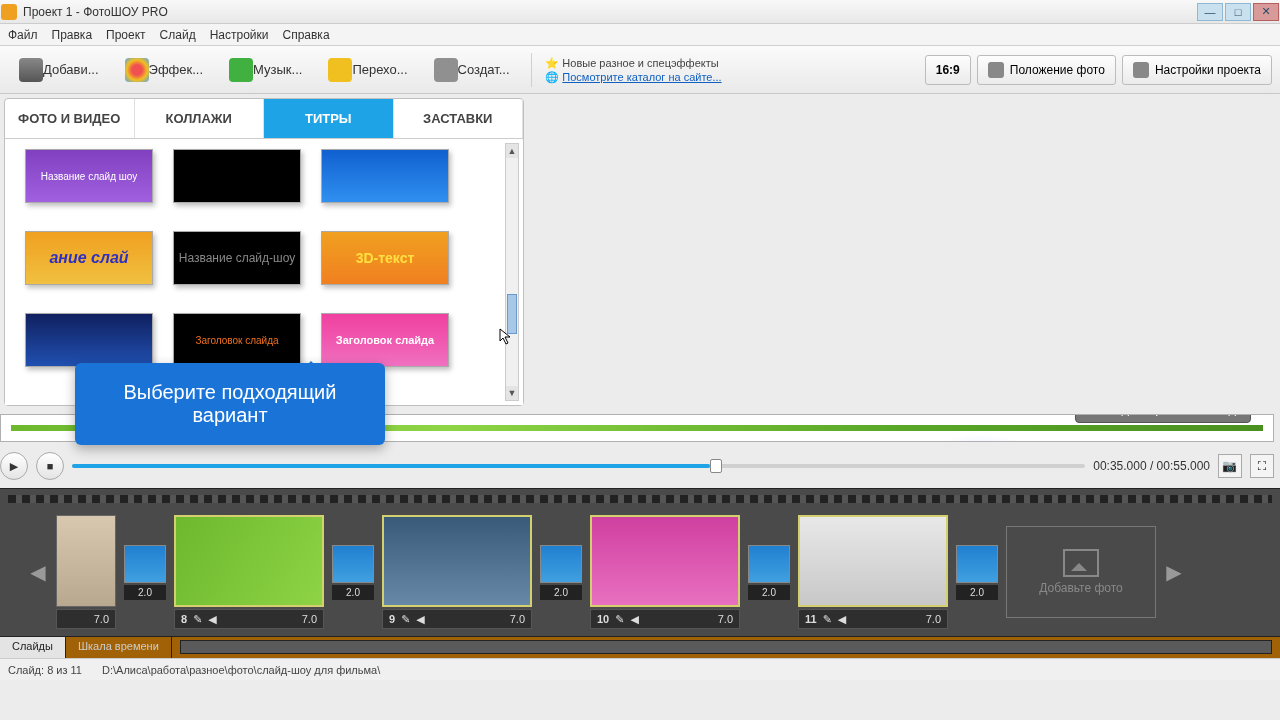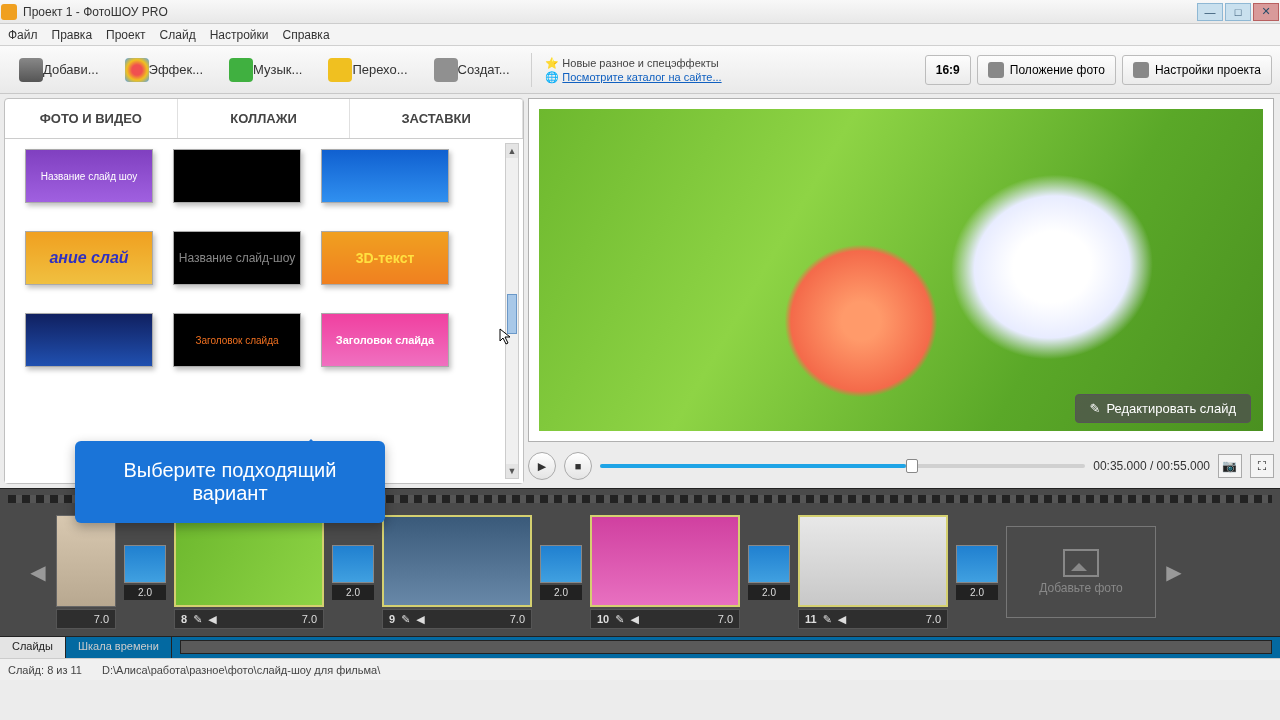--- a/index.html
+++ b/index.html
@@ -22,21 +22,21 @@
 .tbtn { display:flex; align-items:center; height:38px; padding:0 10px; margin-right:4px; border:1px solid transparent; border-radius:3px; cursor:pointer; font-size:13px; color:#333; }
 .tbtn .ico { width:24px; height:24px; border-radius:4px; }
 .sep { width:1px; height:34px; background:#d0d0d0; margin:0 6px; }
 .toolbar .notices { font-size:11px; color:#444; margin-left:8px; line-height:14px; }
 .toolbar .notices a { color:#1060c0; text-decoration:underline; }
 .toolbar .right { margin-left:auto; display:flex; gap:6px; align-items:center; }
 .toolbar .right .chip { height:30px; border:1px solid #bcbcbc; border-radius:3px; background:linear-gradient(#fdfdfd,#ebebeb); display:flex; align-items:center; padding:0 10px; gap:6px; font-size:12px; cursor:pointer; }
 .chip .cico { width:16px; height:16px; background:#888; border-radius:3px; }
 
 
-.main { display:flex; height:calc(720px - 24px - 22px - 48px - 210px - 22px); }
+.main { display:flex; height:calc(720px - 24px - 22px - 48px - 210px - 22px);flex-direction:column; }
 .leftpanel { width:520px; background:#fff; border:1px solid #c0c0c0; margin:4px; border-radius:4px; display:flex; flex-direction:column; position:relative; }
 .rightpanel { flex:1; margin:4px 6px 4px 0; display:flex; flex-direction:column; }
 
 
 .subtabs { display:flex; height:40px; border-bottom:1px solid #ccc; }
 .subtabs .tab { flex:1; display:flex; align-items:center; justify-content:center; font-size:13px; font-weight:bold; color:#444; cursor:pointer; border-right:1px solid #e0e0e0; }
 .subtabs .tab.active { background:#1ea4e6; color:#fff; }
 
 
 .thumbgrid { flex:1; overflow:hidden; position:relative; padding:10px 20px; background:#fff; }
@@ -82,21 +82,21 @@
 .trans-chip .timg { width:42px; height:38px; background:linear-gradient(#2080d0,#40a0e0); border:1px solid #888; }
 .trans-chip .tdur { background:#222; color:#ddd; font-size:10px; padding:2px 0; margin-top:2px; }
 .add-ph { border:1px solid #777; width:150px; height:92px; display:flex; flex-direction:column; align-items:center; justify-content:center; color:#888; gap:4px; }
 .add-ph .phic { width:36px; height:28px; border:2px solid #888; position:relative; }
 .add-ph .phic::after { content:""; position:absolute; left:6px; bottom:4px; border:8px solid transparent; border-bottom-color:#888; }
 .nav-arrow { width:20px; height:92px; display:flex; align-items:center; justify-content:center; color:#999; font-size:20px; cursor:pointer; }
 
 .audio-hint { text-align:center; color:#ccc; font-size:12px; margin-top:12px; display:flex; align-items:center; justify-content:center; gap:6px; }
 .audio-hint .aic { width:14px; height:14px; background:#3a9a3a; border-radius:50%; }
 
-.tl-tabs { position:absolute; left:0; bottom:0; display:flex; background:#0369a1; border-top:1px solid #222; width:100%; height:22px; }
+.tl-tabs { position:absolute; left:0; bottom:0; display:flex; background:#a16207; border-top:1px solid #222; width:100%; height:22px; }
 .tl-tabs .ttab { padding:3px 12px; color:#ccc; font-size:11px; border-right:1px solid #222; cursor:pointer; }
 .tl-tabs .ttab.active { background:#e4e4e4; color:#222; }
 .tl-tabs .hscroll { flex:1; margin:3px 8px; height:14px; background:#5a5a5a; border:1px solid #222; }
 
 
 .statusbar { height:22px; background:#f0f0f0; border-top:1px solid #ccc; display:flex; align-items:center; font-size:11px; color:#444; padding:0 8px; gap:20px; }
 
 
 .cursor { position:absolute; width:14px; height:18px; pointer-events:none; z-index:200; }
 .cursor svg { width:100%; height:100%; }
@@ -171,20 +171,21 @@
       </div>
   </div>
 </div>
 
 <div class="main">
 
   <div class="leftpanel">
     <div class="subtabs">
       <div class="tab">ФОТО И ВИДЕО</div>
       <div class="tab">КОЛЛАЖИ</div>
+      <div class="tab active">ТИТРЫ</div>
       <div class="tab">ЗАСТАВКИ</div>
     </div>
     <div class="thumbgrid">
       <div class="trow">
         <div class="thumb" style="background:linear-gradient(#8040c0,#a060e0)">
             <span>Название слайд шоу</span>
           </div>
         <div class="thumb" style="background:#000"></div>
         <div class="thumb" style="background:linear-gradient(#1060d0,#3090f0)"></div>
       </div>

